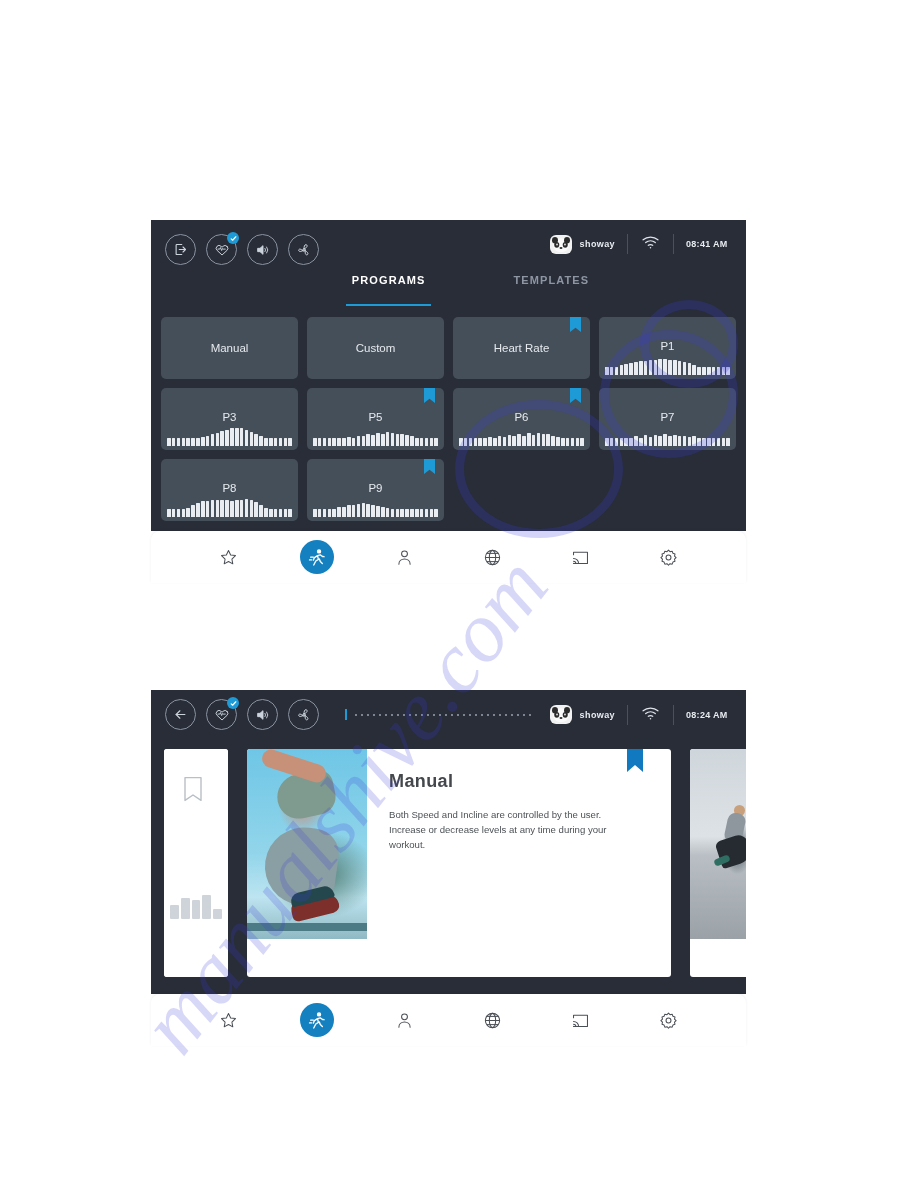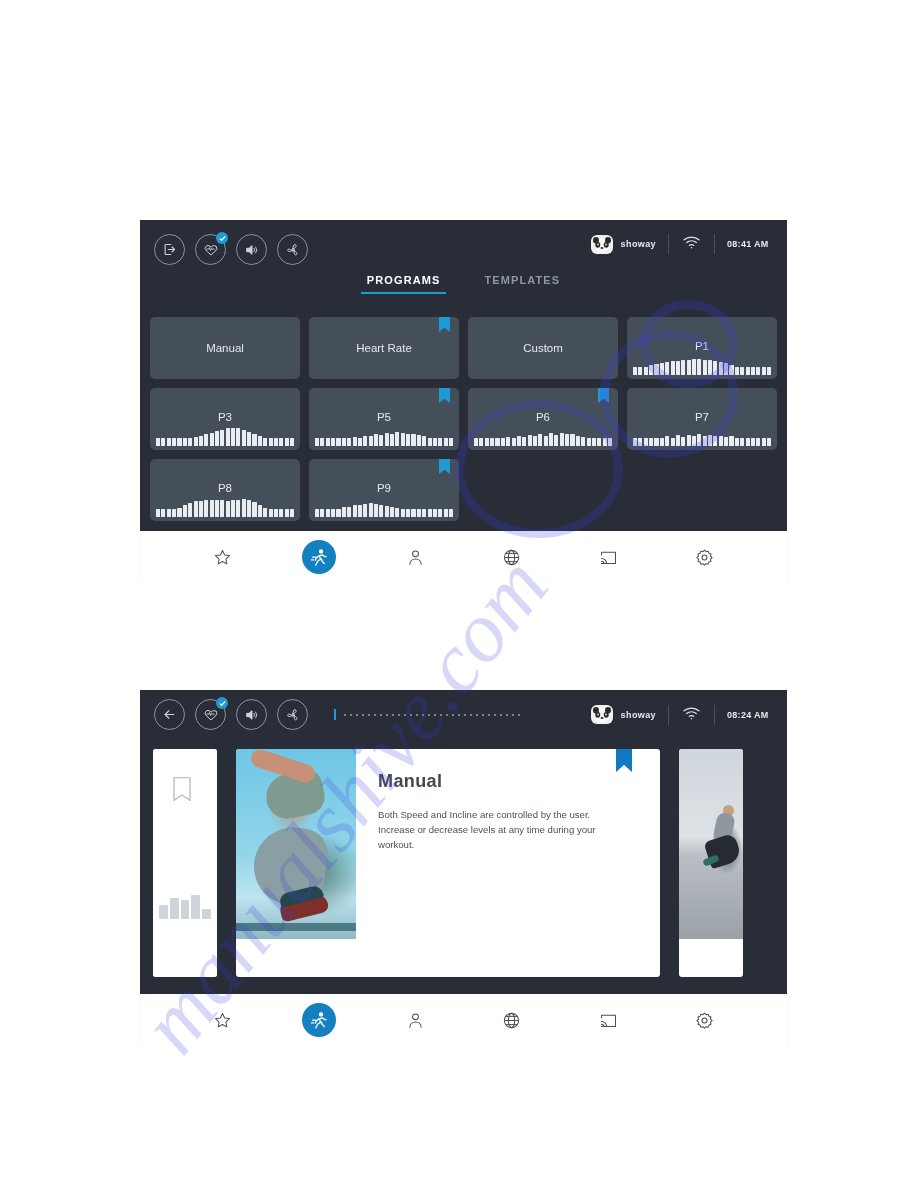--- a/index.html
+++ b/index.html
@@ -19,21 +19,21 @@
     font-size:86px;color:#3b3bdd;opacity:.20;
     white-space:nowrap;font-style:italic;
     transform-origin:left top;
   }
   #wm1{left:120px;top:1010px;transform:rotate(-52deg);}
   #watermark .wm-swirl{
     position:absolute;border:9px solid #3b3bdd;opacity:.22;border-radius:50%;
   }
 
   
-  .device{position:absolute;left:140px;width:647px;z-index:10;}
+  .device{position:absolute;left:151px;width:595px;z-index:10;}
   .dev-top{top:220px;}
   .dev-bot{top:690px;}
 
   .topbar{
     background:#282d38;width:100%;box-sizing:border-box;
     display:flex;align-items:center;padding:0 14px;
     position:relative;
   }
   .topbar.t1{height:88px;align-items:flex-start;padding-top:14px;}
   .topbar.t2{height:49px;}
@@ -72,21 +72,21 @@
     margin-left:12px;min-width:46px;
   }
 
   
   .tabs{
     position:absolute;left:0;top:54px;width:100%;
     display:flex;justify-content:center;gap:44px;
   }
   .tab{
     font-size:11px;font-weight:bold;letter-spacing:1.1px;
-    color:#8e96a3;padding-bottom:8px;position:relative;
+    color:#8e96a3;padding-bottom:20px;position:relative;margin-left:44px;
   }
   .tab.active{color:#ffffff;}
   .tab.active:after{
     content:"";position:absolute;left:-6px;right:-6px;bottom:0;
     height:2.5px;background:#1e9ad6;
   }
 
   
   .gridwrap{background:#282d38;padding:9px 10px 10px 10px;}
   .grid{display:grid;grid-template-columns:repeat(4,1fr);gap:9px;}
@@ -321,25 +321,25 @@
       <div class="tab">TEMPLATES</div>
     </div>
   </div>
 
   <div class="gridwrap">
     <div class="grid" id="program-grid">
         <div class="pcard nolabelshift">
           <span class="plabel">Manual</span>
         </div>
         <div class="pcard nolabelshift">
+          <span class="plabel">Custom</span>
+        </div>
+        <div class="pcard nolabelshift">
           <div class="flag"></div>
           <span class="plabel">Heart Rate</span>
-        </div>
-        <div class="pcard nolabelshift">
-          <span class="plabel">Custom</span>
         </div>
         <div class="pcard">
           <span class="plabel">P1</span>
           <div class="bars">
             <i style="height: 8px;"></i>
             <i style="height: 8px;"></i>
             <i style="height: 8px;"></i>
             <i style="height: 9.6px;"></i>
             <i style="height: 11px;"></i>
             <i style="height: 12.4px;"></i>

